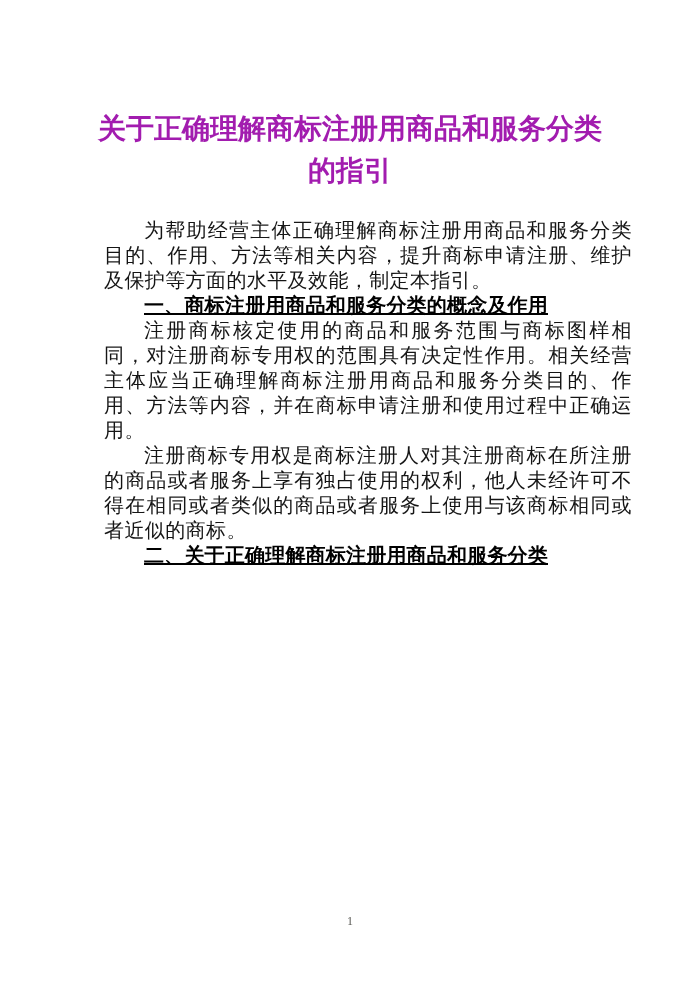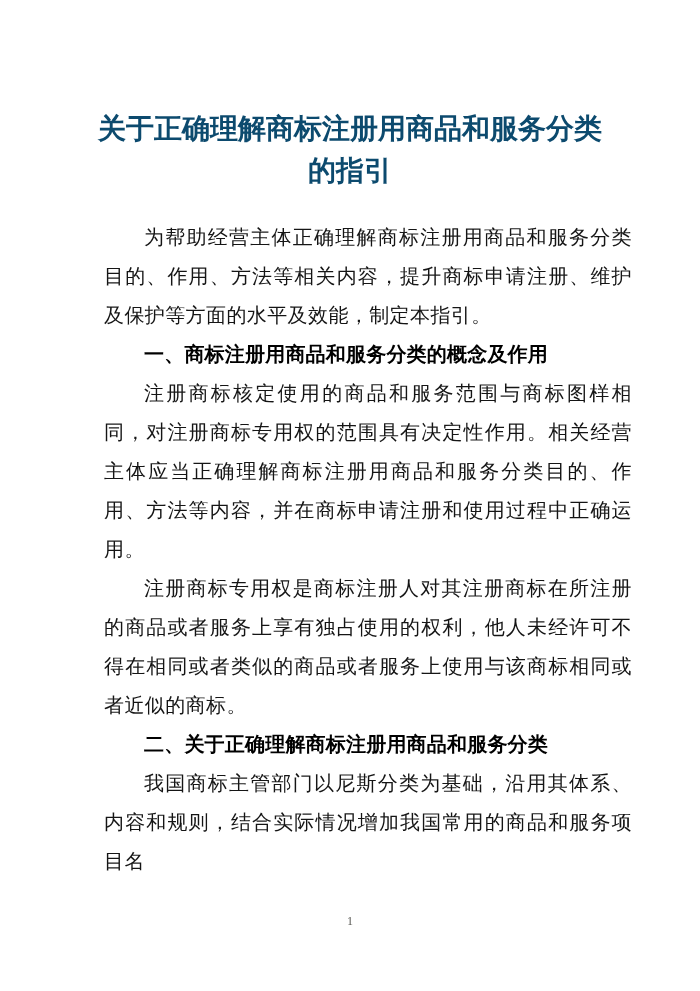--- a/index.html
+++ b/index.html
@@ -13,45 +13,46 @@
     height: 991px;
     background: #ffffff;
     color: #111111;
     overflow: hidden;
     font-family: "Liberation Serif", "DejaVu Serif", serif;
   }
   .doc-title {
     margin-top: 108px;
     text-align: center;
     font-weight: bold;
-    color: #0c4a6e;
+    color: #a21caf;
     font-size: 28px;
     line-height: 42px;
     font-family: "Liberation Serif", "DejaVu Serif", serif;
   }
   .doc-body {
     margin: 26px 68px 0 104px; 
     font-size: 20px;
-    line-height: 39px;
+    line-height: 25px;
     text-align: justify;
     text-justify: inter-ideograph;
     color: #151515;
   }
   .para {
     margin: 0;
     text-indent: 2em;
     letter-spacing: 0.4px;
   }
   .heading {
     margin: 0;
     text-indent: 2em;
     font-weight: bold;
     color: #000000;
     font-family: "Liberation Sans", "DejaVu Sans", sans-serif;
     letter-spacing: 0.2px;
+    text-decoration: underline;
   }
   .page-number {
     position: absolute;
     left: 0;
     right: 0;
     top: 914px;
     text-align: center;
     font-size: 12px;
     color: #5a5a55;
     font-family: "Liberation Serif", "DejaVu Serif", serif;
@@ -66,18 +67,17 @@
     <div>关于正确理解商标注册用商品和服务分类</div>
     <div>的指引</div>
   </div>
 
   <div class="doc-body">
     <p class="para">为帮助经营主体正确理解商标注册用商品和服务分类目的、作用、方法等相关内容，提升商标申请注册、维护及保护等方面的水平及效能，制定本指引。</p>
     <p class="heading">一、商标注册用商品和服务分类的概念及作用</p>
     <p class="para">注册商标核定使用的商品和服务范围与商标图样相同，对注册商标专用权的范围具有决定性作用。相关经营主体应当正确理解商标注册用商品和服务分类目的、作用、方法等内容，并在商标申请注册和使用过程中正确运用。</p>
     <p class="para">注册商标专用权是商标注册人对其注册商标在所注册的商品或者服务上享有独占使用的权利，他人未经许可不得在相同或者类似的商品或者服务上使用与该商标相同或者近似的商标。</p>
     <p class="heading">二、关于正确理解商标注册用商品和服务分类</p>
-    <p class="para">我国商标主管部门以尼斯分类为基础，沿用其体系、内容和规则，结合实际情况增加我国常用的商品和服务项目名</p>
   </div>
 
   <div class="page-number">1</div>
 
 </div>
 
 </body></html>

